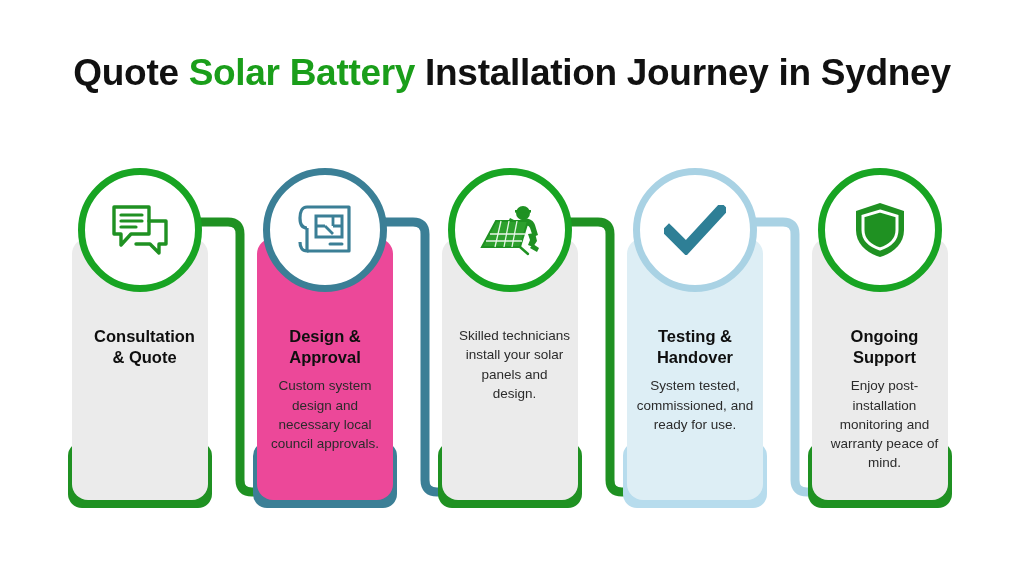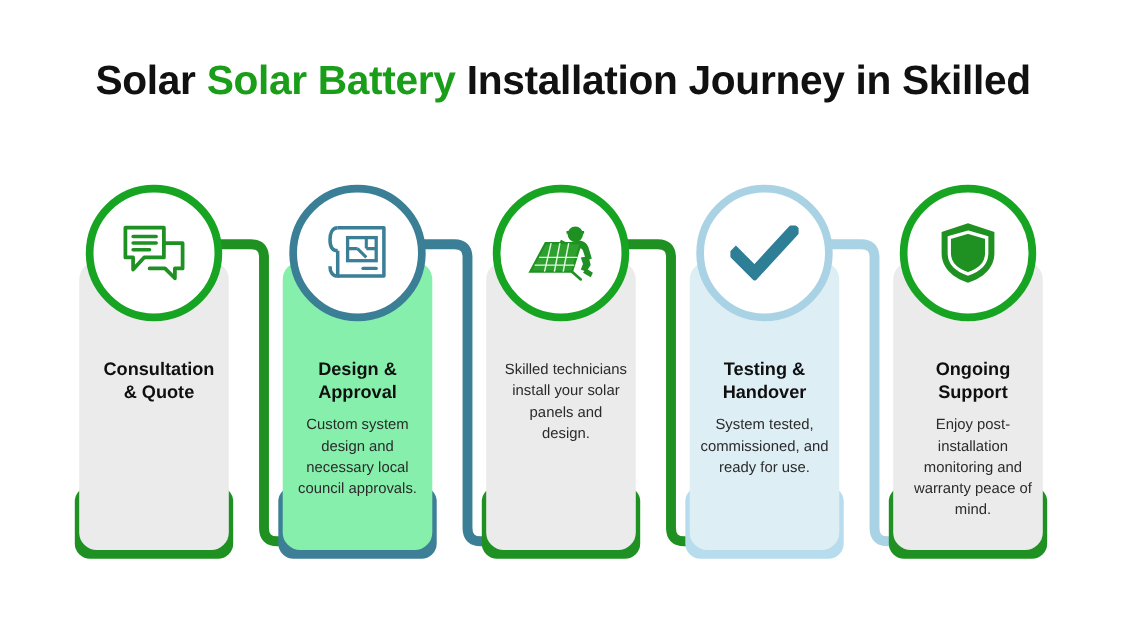--- a/index.html
+++ b/index.html
@@ -124,34 +124,34 @@
     justify-content: center;
   }
   .badge svg { display: block; }
 
   
   .tint-green .accent-bar { background: #1f9122; }
   .tint-green .card       { background: #ebebeb; padding-left: 16px; }
   .tint-green .badge      { border: 7px solid #18a423; }
 
   .tint-teal .accent-bar  { background: #3c7f96; }
-  .tint-teal .card        { background: #86efac; }
+  .tint-teal .card        { background: #ec4899; }
   .tint-teal .badge       { border: 7px solid #3b7f96; }
 
   .tint-lightblue .accent-bar { background: #b7dced; }
   .tint-lightblue .card       { background: #ddeef5; }
   .tint-lightblue .badge      { border: 7px solid #a9d2e4; }
 </style>
 </head>
 <body>
 
 <div class="page">
 
   <div class="title">
-    <span>Solar </span><span class="accent">Solar Battery</span><span> Installation Journey in Skilled</span>
+    <span>Quote </span><span class="accent">Solar Battery</span><span> Installation Journey in Sydney</span>
   </div>
 
   <div class="steps">
 
     <div class="step step-0 tint-green">
       <svg class="connector" viewBox="0 0 120 290" fill="none">
         <path d="M 4 8 H 40 Q 52 8 52 20 V 266 Q 52 278 64 278 H 104" stroke="#1f9122" stroke-width="9" stroke-linecap="round" fill="none"></path>
       </svg>
       <div class="accent-bar"></div>
       <div class="card">

